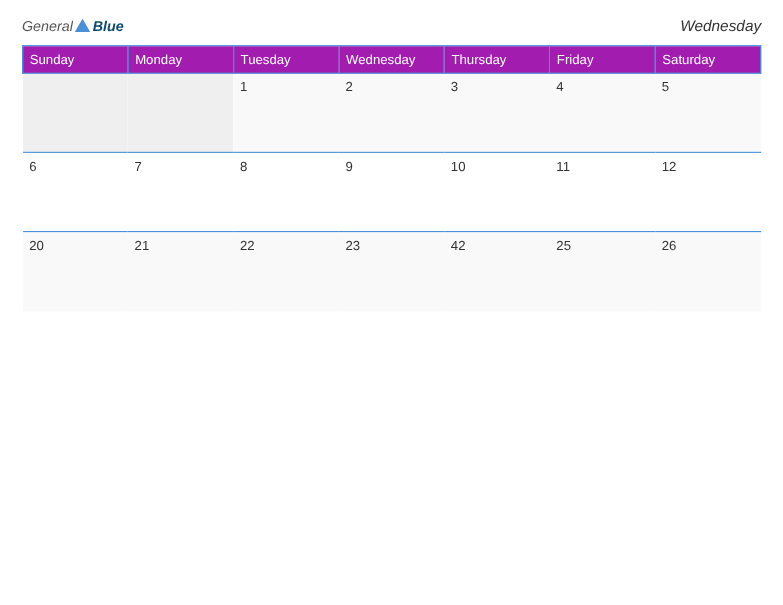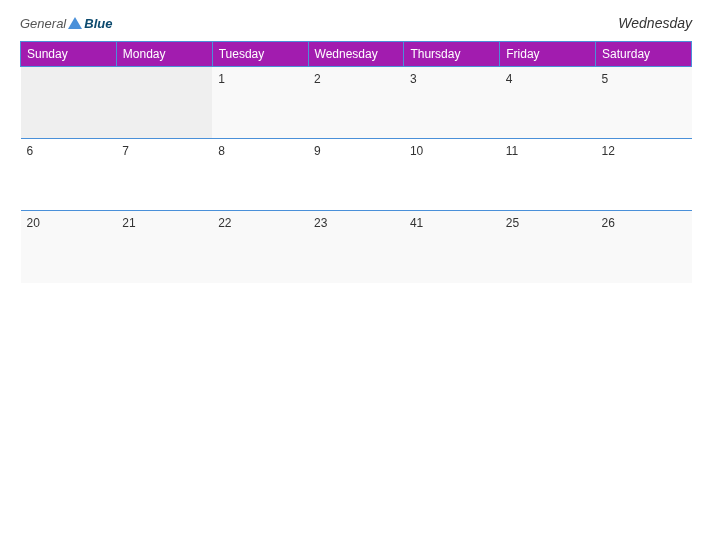--- a/index.html
+++ b/index.html
@@ -185,21 +185,21 @@
           <td>
             <span class="day-number">21</span>
           </td>
           <td>
             <span class="day-number">22</span>
           </td>
           <td>
             <span class="day-number">23</span>
           </td>
           <td>
-            <span class="day-number">41</span>
+            <span class="day-number">42</span>
           </td>
           <td>
             <span class="day-number">25</span>
           </td>
           <td>
             <span class="day-number">26</span>
           </td>
         </tr>
       </tbody>
   </table>

